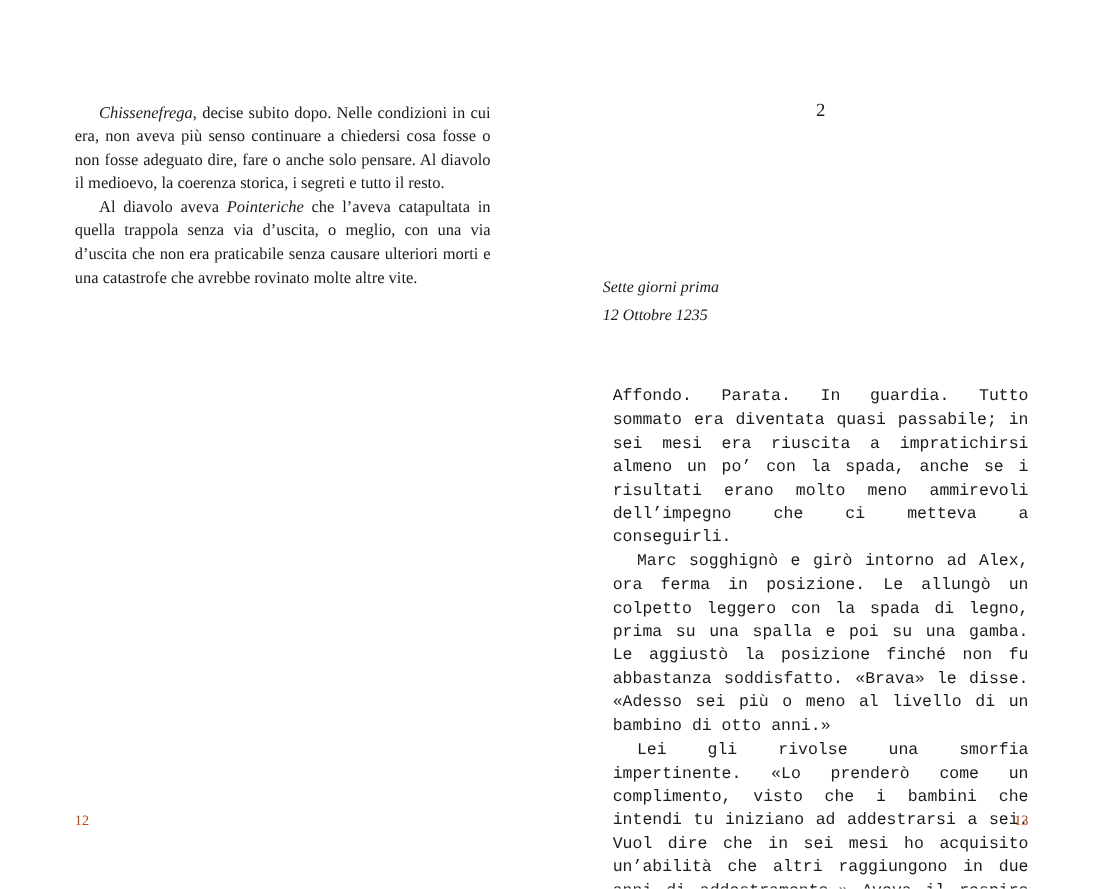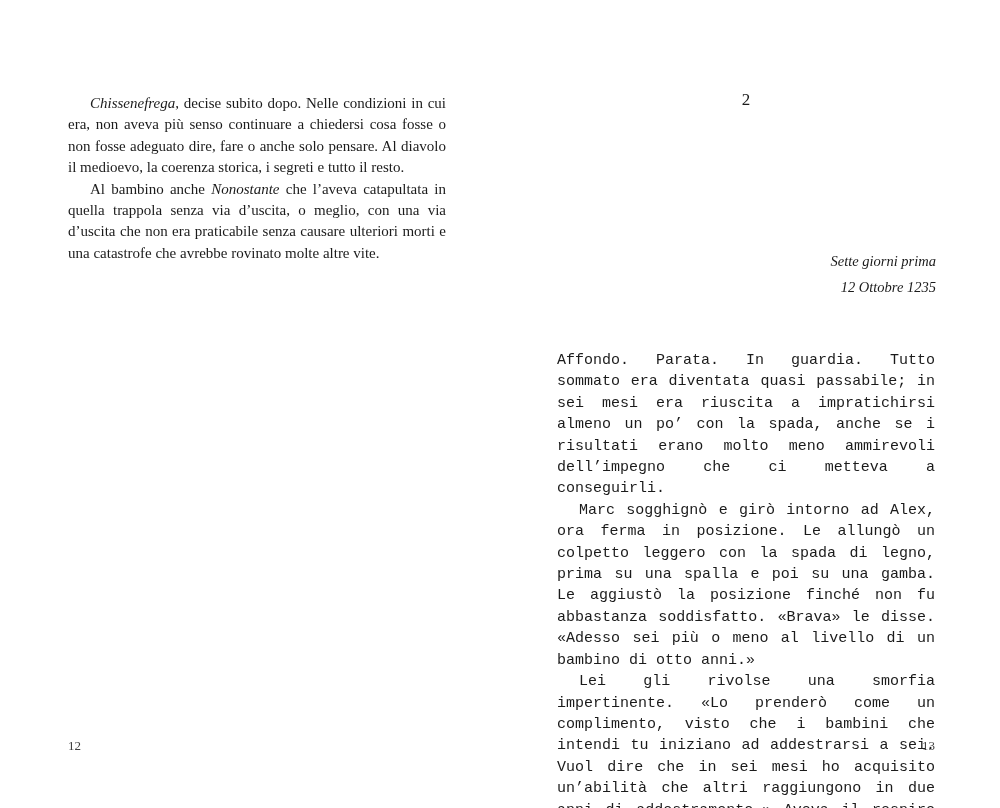--- a/index.html
+++ b/index.html
@@ -39,48 +39,47 @@
     left: 57px;
     top: 90px;
     width: 378px;
     text-align: center;
     font-size: 17px;
     color: #1b1b1b;
   }
 
   .epigraph {
     position: absolute;
-    left: 58px;
+    left: 48px;
     top: 248px;
     width: 378px;
-    text-align: right;
     font-style: italic;
     font-size: 14.5px;
     line-height: 26px;
     color: #1b1b1b;
   }
 
   .page-number {
     position: absolute;
     top: 738px;
     font-size: 13px;
-    color: #404040;
+    color: #c2410c;
   }
   .page-number.left-num  { left: 68px; }
   .page-number.right-num { left: 57px; width: 378px; text-align: right; }
 </style>
 </head>
 <body>
 
 <div class="canvas">
 
   <div class="page left">
     <div class="body-text" id="left-paragraphs">
         <p class="para indent"><em>Chissenefrega</em><span>, decise subito dopo. Nelle condizioni in cui era, non aveva più senso continuare a chiedersi cosa fosse o non fosse adeguato dire, fare o anche solo pensare. Al diavolo il medioevo, la coerenza storica, i segreti e tutto il resto.</span></p>
-        <p class="para indent"><span>Al bambino anche </span><em>Nonostante</em><span> che l’aveva catapultata in quella trappola senza via d’uscita, o meglio, con una via d’uscita che non era praticabile senza causare ulteriori morti e una catastrofe che avrebbe rovinato molte altre vite.</span></p>
+        <p class="para indent"><span>Al diavolo aveva </span><em>Pointeriche</em><span> che l’aveva catapultata in quella trappola senza via d’uscita, o meglio, con una via d’uscita che non era praticabile senza causare ulteriori morti e una catastrofe che avrebbe rovinato molte altre vite.</span></p>
       </div>
     <div class="page-number left-num">12</div>
   </div>
 
   <div class="page right">
     <div class="chapter-number">2</div>
     <div class="epigraph" id="epigraph">
         <div>Sette giorni prima</div>
         <div>12 Ottobre 1235</div>
       </div>

